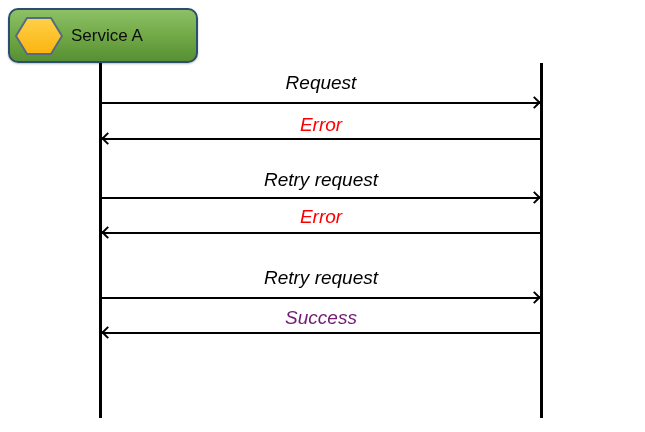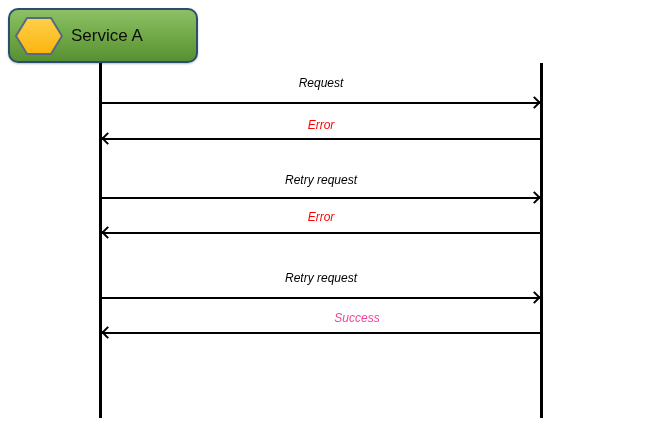--- a/index.html
+++ b/index.html
@@ -18,21 +18,21 @@
   .actor-b{left:448px;background:linear-gradient(180deg,#83abd8 0%,#6496cb 45%,#497db4 100%);}
   .actor-label{font-size:17px;color:#0d0d0d;}
   .hex{display:flex;align-items:center;}
   
   .lifeline{position:absolute;top:63px;height:355px;width:3px;background:#000;}
   .lifeline-a{left:99px;}
   .lifeline-b{left:540px;}
   
   .msg-label{
     position:absolute;left:102px;width:438px;top:var(--ly);
-    text-align:center;font-size:12px;font-style:italic;color:#000;line-height:18px;
+    text-align:center;font-size:19px;font-style:italic;color:#000;line-height:18px;
   }
   .arrow{position:absolute;left:102px;width:438px;height:0;top:var(--ay);}
   .shaft{position:absolute;left:0;right:0;top:-1px;height:2px;background:#000;}
   .head{position:absolute;width:9px;height:9px;top:-5px;box-sizing:border-box;}
   .dir-right .head{right:1px;border-top:2px solid #000;border-right:2px solid #000;transform:rotate(45deg);}
   .dir-left  .head{left:1px;border-top:2px solid #000;border-left:2px solid #000;transform:rotate(-45deg);}
 </style>
 </head>
 <body>
 
@@ -91,20 +91,20 @@
 
   <div>
     <div class="msg-label" style="--ly: 269px; color: rgb(0, 0, 0);">Retry request</div>
     <div class="arrow dir-right" style="--ay:298px">
       <span class="shaft"></span>
       <span class="head"></span>
     </div>
   </div>
 
   <div>
-    <div class="msg-label" style="--ly: 309px; color: #ec4899; margin-left: 36px;">Success</div>
+    <div class="msg-label" style="--ly: 309px; color: #701a75;">Success</div>
     <div class="arrow dir-left" style="--ay:333px">
       <span class="shaft"></span>
       <span class="head"></span>
     </div>
   </div>
 
 </div>
 
 </body></html>

